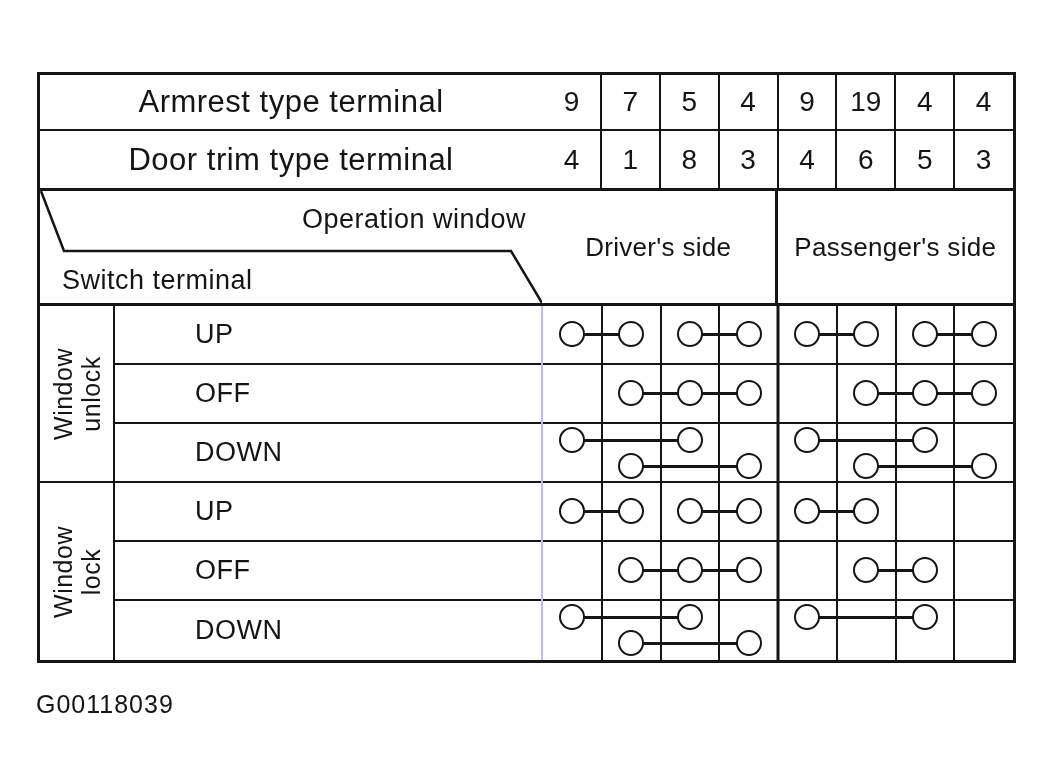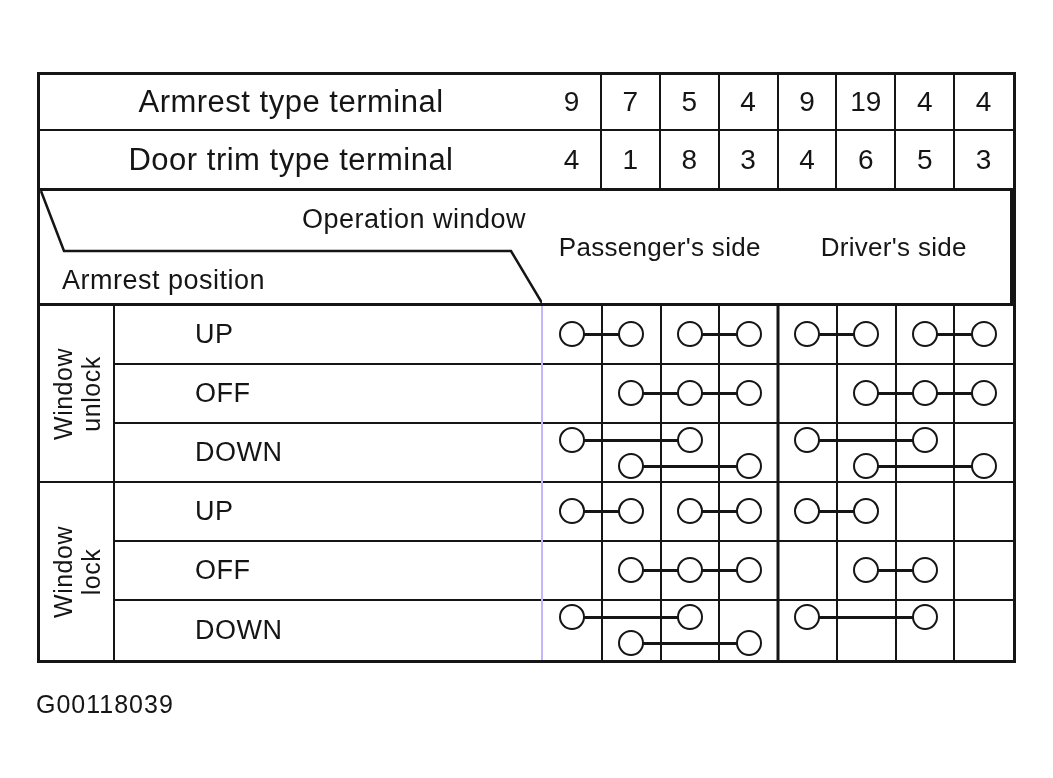--- a/index.html
+++ b/index.html
@@ -120,25 +120,25 @@
       <span class="numcell nc7">3</span>
     </div>
   </div>
 
   <div class="hrow r3">
     <div class="diag">
       <svg width="502" height="112" viewBox="0 0 502 112" preserveAspectRatio="none">
         <polyline points="1,0 24,60 471,60 502,112" fill="none" stroke="#151515" stroke-width="2.5"></polyline>
       </svg>
       <div class="op-label">Operation window</div>
-      <div class="sw-label">Armrest position</div>
+      <div class="sw-label">Switch terminal</div>
     </div>
     <div class="sides">
+      <div class="side driver">Driver's side</div>
       <div class="side passenger">Passenger's side</div>
-      <div class="side driver">Driver's side</div>
     </div>
   </div>
 
   <div class="tbody">
     <div class="gcol">
       <div class="vlabel">
         <div class="vlabel-inner">
           <div>Window</div>
           <div>unlock</div>
         </div>

